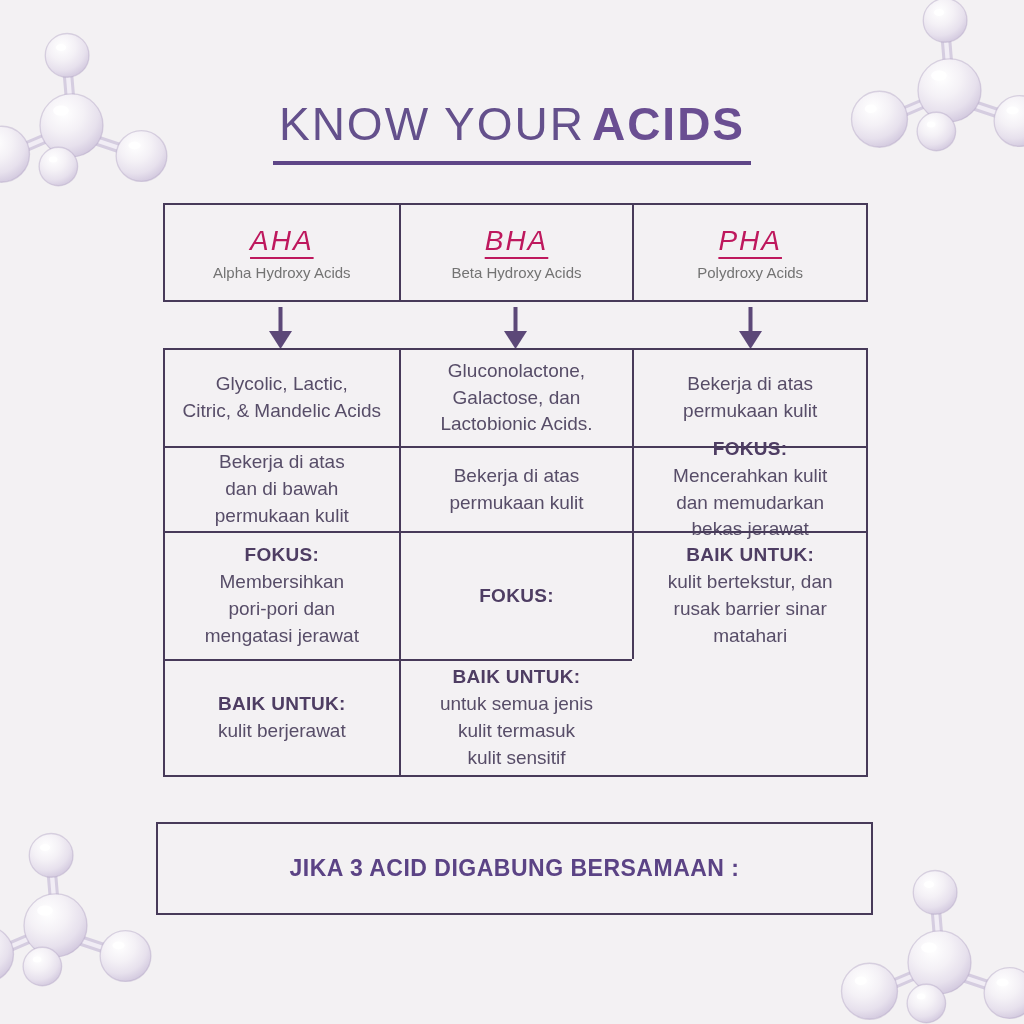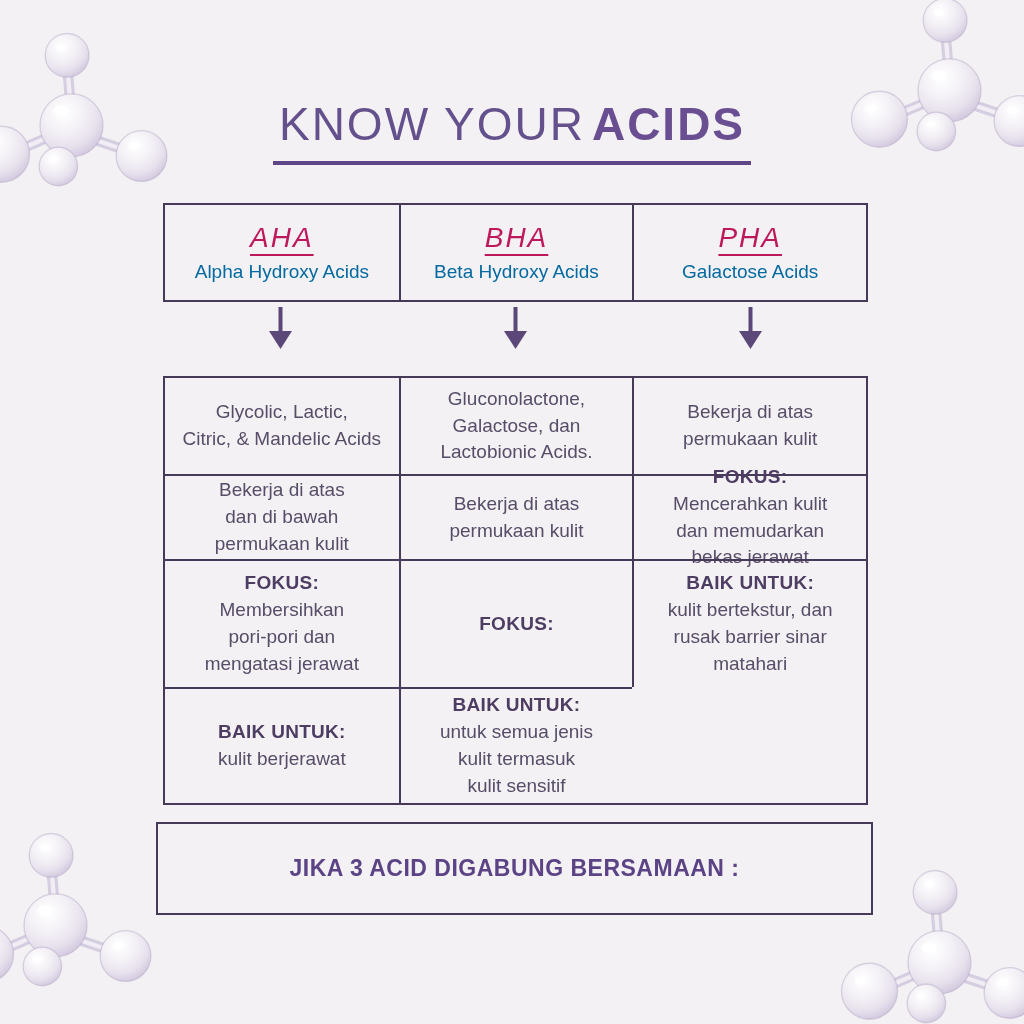--- a/index.html
+++ b/index.html
@@ -19,28 +19,28 @@
     position:absolute;left:163px;top:203px;width:705px;height:99px;
     border:2px solid #473a59;display:grid;grid-template-columns:1fr 1fr 1fr;
     box-sizing:border-box;
   }
   .hcell{display:flex;flex-direction:column;align-items:center;justify-content:center;gap:7px;}
   .hcell + .hcell{border-left:2px solid #473a59;}
   .acronym{
     font-size:28px;letter-spacing:2px;color:#be185d;font-weight:400;
     text-decoration:underline;text-decoration-thickness:2px;text-underline-offset:7px;font-style:italic;
   }
-  .fullname{font-size:19px;color:#0369a1;text-align:right;}
+  .fullname{font-size:15px;color:#737373;text-align:right;}
   
   .arrows{position:absolute;left:163px;top:305px;width:705px;height:46px;
     display:grid;grid-template-columns:1fr 1fr 1fr;}
   .arrow-wrap{display:flex;align-items:center;justify-content:center;}
   
   .main-table{
-    position:absolute;left:163px;top:376px;width:705px;
+    position:absolute;left:163px;top:348px;width:705px;
     border:2px solid #473a59;display:grid;grid-template-columns:1fr 1fr 1fr;
     grid-template-rows:96px 85px 128px 116px;box-sizing:border-box;
   }
   .cell{
     display:flex;flex-direction:column;align-items:center;justify-content:center;
     text-align:center;white-space:pre-line;font-size:19px;line-height:1.42;
     padding:4px 10px;box-sizing:border-box;
   }
   .main-table > .cell:nth-child(n+4){border-top:2px solid #473a59;}
   .main-table > .cell:not(:nth-child(3n+1)){border-left:2px solid #473a59;}
@@ -125,21 +125,21 @@
   <div class="hcell">
     <span class="acronym">AHA</span>
     <span class="fullname">Alpha Hydroxy Acids</span>
   </div>
   <div class="hcell">
     <span class="acronym">BHA</span>
     <span class="fullname">Beta Hydroxy Acids</span>
   </div>
   <div class="hcell">
     <span class="acronym">PHA</span>
-    <span class="fullname">Galactose Acids</span>
+    <span class="fullname">Polydroxy Acids</span>
   </div>
 </div>
 
 <div class="arrows">
   <div class="arrow-wrap">
     <svg width="25" height="42" viewBox="0 0 25 42">
         <use href="#arrow-shape"></use>
       </svg>
   </div>
   <div class="arrow-wrap">

